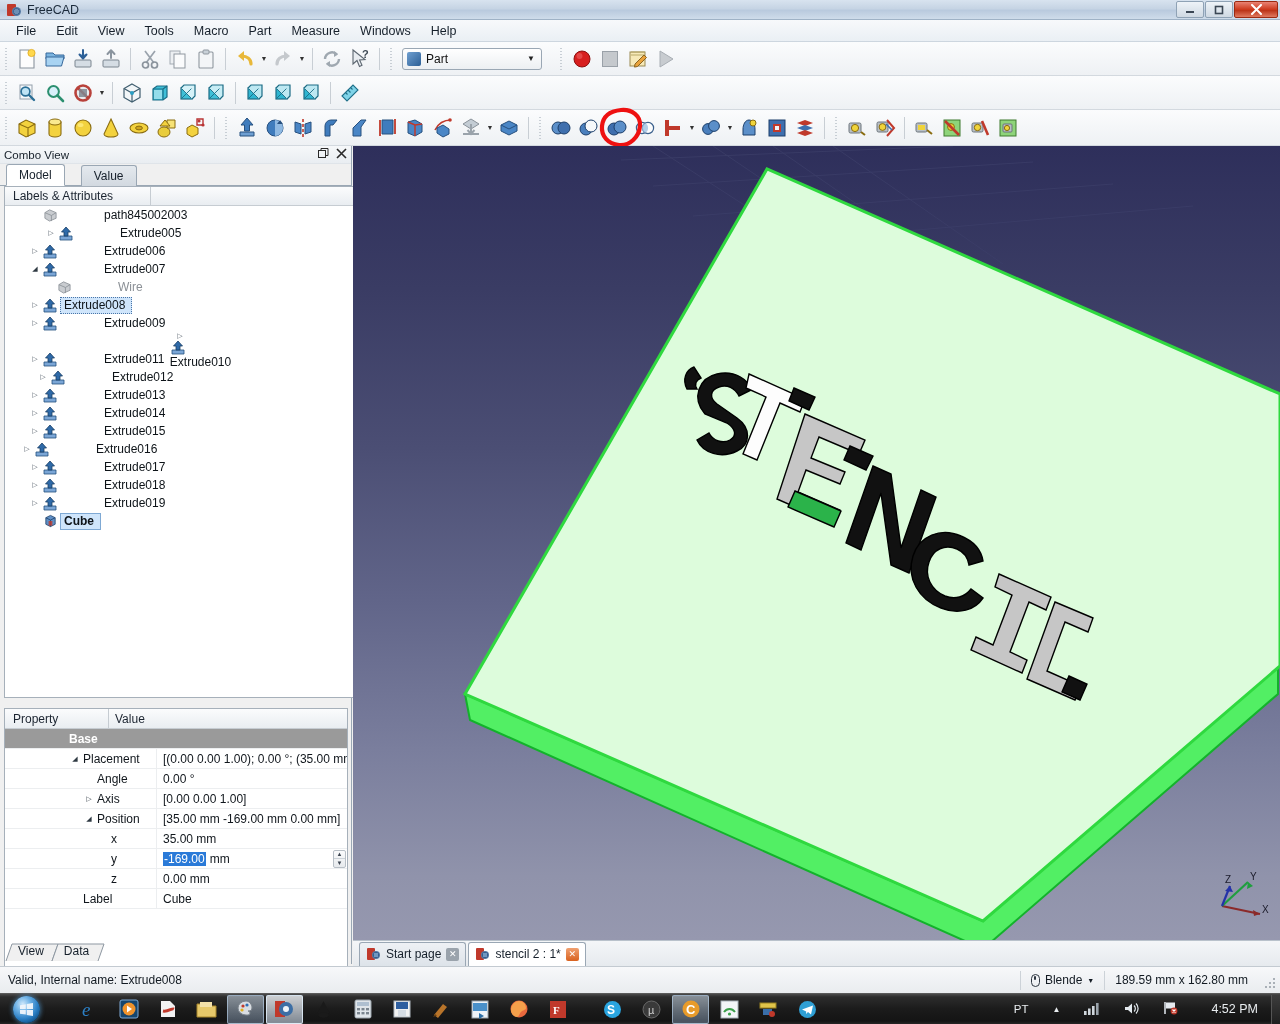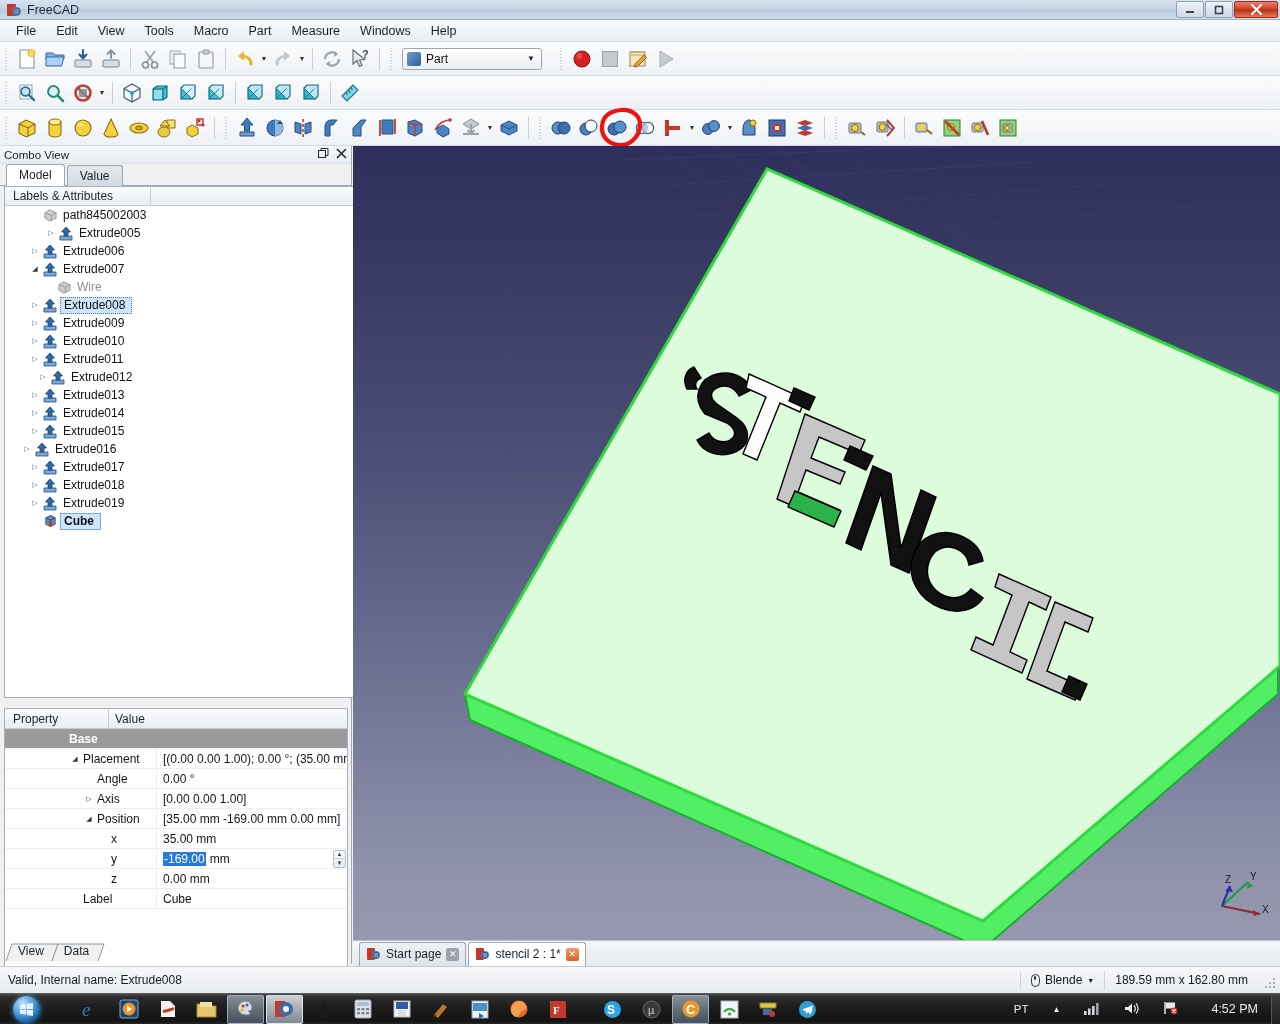--- a/index.html
+++ b/index.html
@@ -89,38 +89,38 @@
     background:linear-gradient(to bottom,#f6f8fa,#e9edf1);
     border-bottom:1px solid #dfe4e9; position:relative;
   }
   #combo-head .hbtns{ position:absolute; right:4px; top:2px; display:flex; gap:7px; color:#2a2a2a; font-size:11px;}
   .tabrow{ display:flex; align-items:flex-end; height:22px; padding-left:6px;
     background:#f0f0f0; border-bottom:1px solid #9aa7b4; }
   .tabrow .tab{
     padding:3px 12px 3px 12px; font-size:12px; color:#16202b;
     border:1px solid #9aa7b4; border-bottom:none;
     border-radius:3px 3px 0 0; background:linear-gradient(to bottom,#e4e9ee,#d2d9e0);
-    margin-right:2px; position:relative; top:1px;
+    margin-right:16px; position:relative; top:1px;
   }
   .tabrow .tab.active{ background:#fff; border-bottom:1px solid #fff; }
   
   #treewrap{ position:absolute; left:4px; top:40px; width:400px; height:512px;
     border:1px solid #a6b0ba; background:#fff; }
   #treehdr{ height:19px; display:flex; background:linear-gradient(to bottom,#fbfcfd,#e9edf1);
     border-bottom:1px solid #c6ccd2; font-size:12px; color:#1b2430; }
   #treehdr .c1{ width:146px; padding:2px 0 0 8px; border-right:1px solid #c6ccd2; }
   #treehdr .c2{ flex:1; }
   #treebody{ position:absolute; left:0; top:19px; width:326px; bottom:0; overflow:hidden; }
   .trow{ height:18px; display:flex; align-items:center; padding-left:24px; font-size:12px; color:#0d1318; }
   .trow .arrow{ width:12px; text-align:center; font-size:7px; color:#56606b; }
   .trow .arrow.open{ color:#2e3942; }
   .trow .ticon{ width:18px;height:16px; display:flex;align-items:center;justify-content:center; margin-right:4px;}
   .trow.sel .lab{ background:#cfe5fb; border:1px dotted #4a76a8; padding:0 6px 0 3px; margin-left:-3px; }
   .trow.sel2 .lab{ background:#cfe5fb; border:1px solid #7fa9d4; padding:0 6px 0 3px; margin-left:-3px; font-weight:bold;}
-  .trow .lab{ line-height:15px; white-space:nowrap; }
+  .trow .lab{ line-height:15px; white-space:nowrap;margin-left:41px; }
   .trow.dim .lab{ color:#8b9096; }
   
   .ico-extrude{ width:16px;height:15px; }
   
   #treescroll{ position:absolute; right:0; top:19px; width:17px; bottom:0;
     background:#f4f5f6; border-left:1px solid #d2d7dc; }
   .sb-arrow{ height:16px; display:flex;align-items:center;justify-content:center;
     font-size:7px;color:#5a6168;
     background:linear-gradient(to bottom,#fafbfc,#eceef1); }
   #sb-thumb{ position:absolute; left:1px; top:118px; width:14px; height:190px;
@@ -777,21 +777,21 @@
         <div class="trow" style="padding-left: 24px;">
           <span class="arrow">▷</span>
           <span class="ticon">
             <svg class="ico-extrude" viewBox="0 0 16 15">
               <path d="M2 10h12v4H2z" fill="#7ba6d6" stroke="#24527f" stroke-width=".8"></path>
               <path d="M8 1l4.5 5H10v4H6V6H3.5z" fill="#2f6aa8" stroke="#1b3f66" stroke-width=".8"></path>
             </svg>
           </span>
           <span class="lab">Extrude009</span>
         </div>
-        <div class="trow" style="padding-left: 24px;">
+        <div class="trow" style="padding-left: 24px; flex-direction: column;">
           <span class="arrow">▷</span>
           <span class="ticon">
             <svg class="ico-extrude" viewBox="0 0 16 15">
               <path d="M2 10h12v4H2z" fill="#7ba6d6" stroke="#24527f" stroke-width=".8"></path>
               <path d="M8 1l4.5 5H10v4H6V6H3.5z" fill="#2f6aa8" stroke="#1b3f66" stroke-width=".8"></path>
             </svg>
           </span>
           <span class="lab">Extrude010</span>
         </div>
         <div class="trow" style="padding-left: 24px;">

